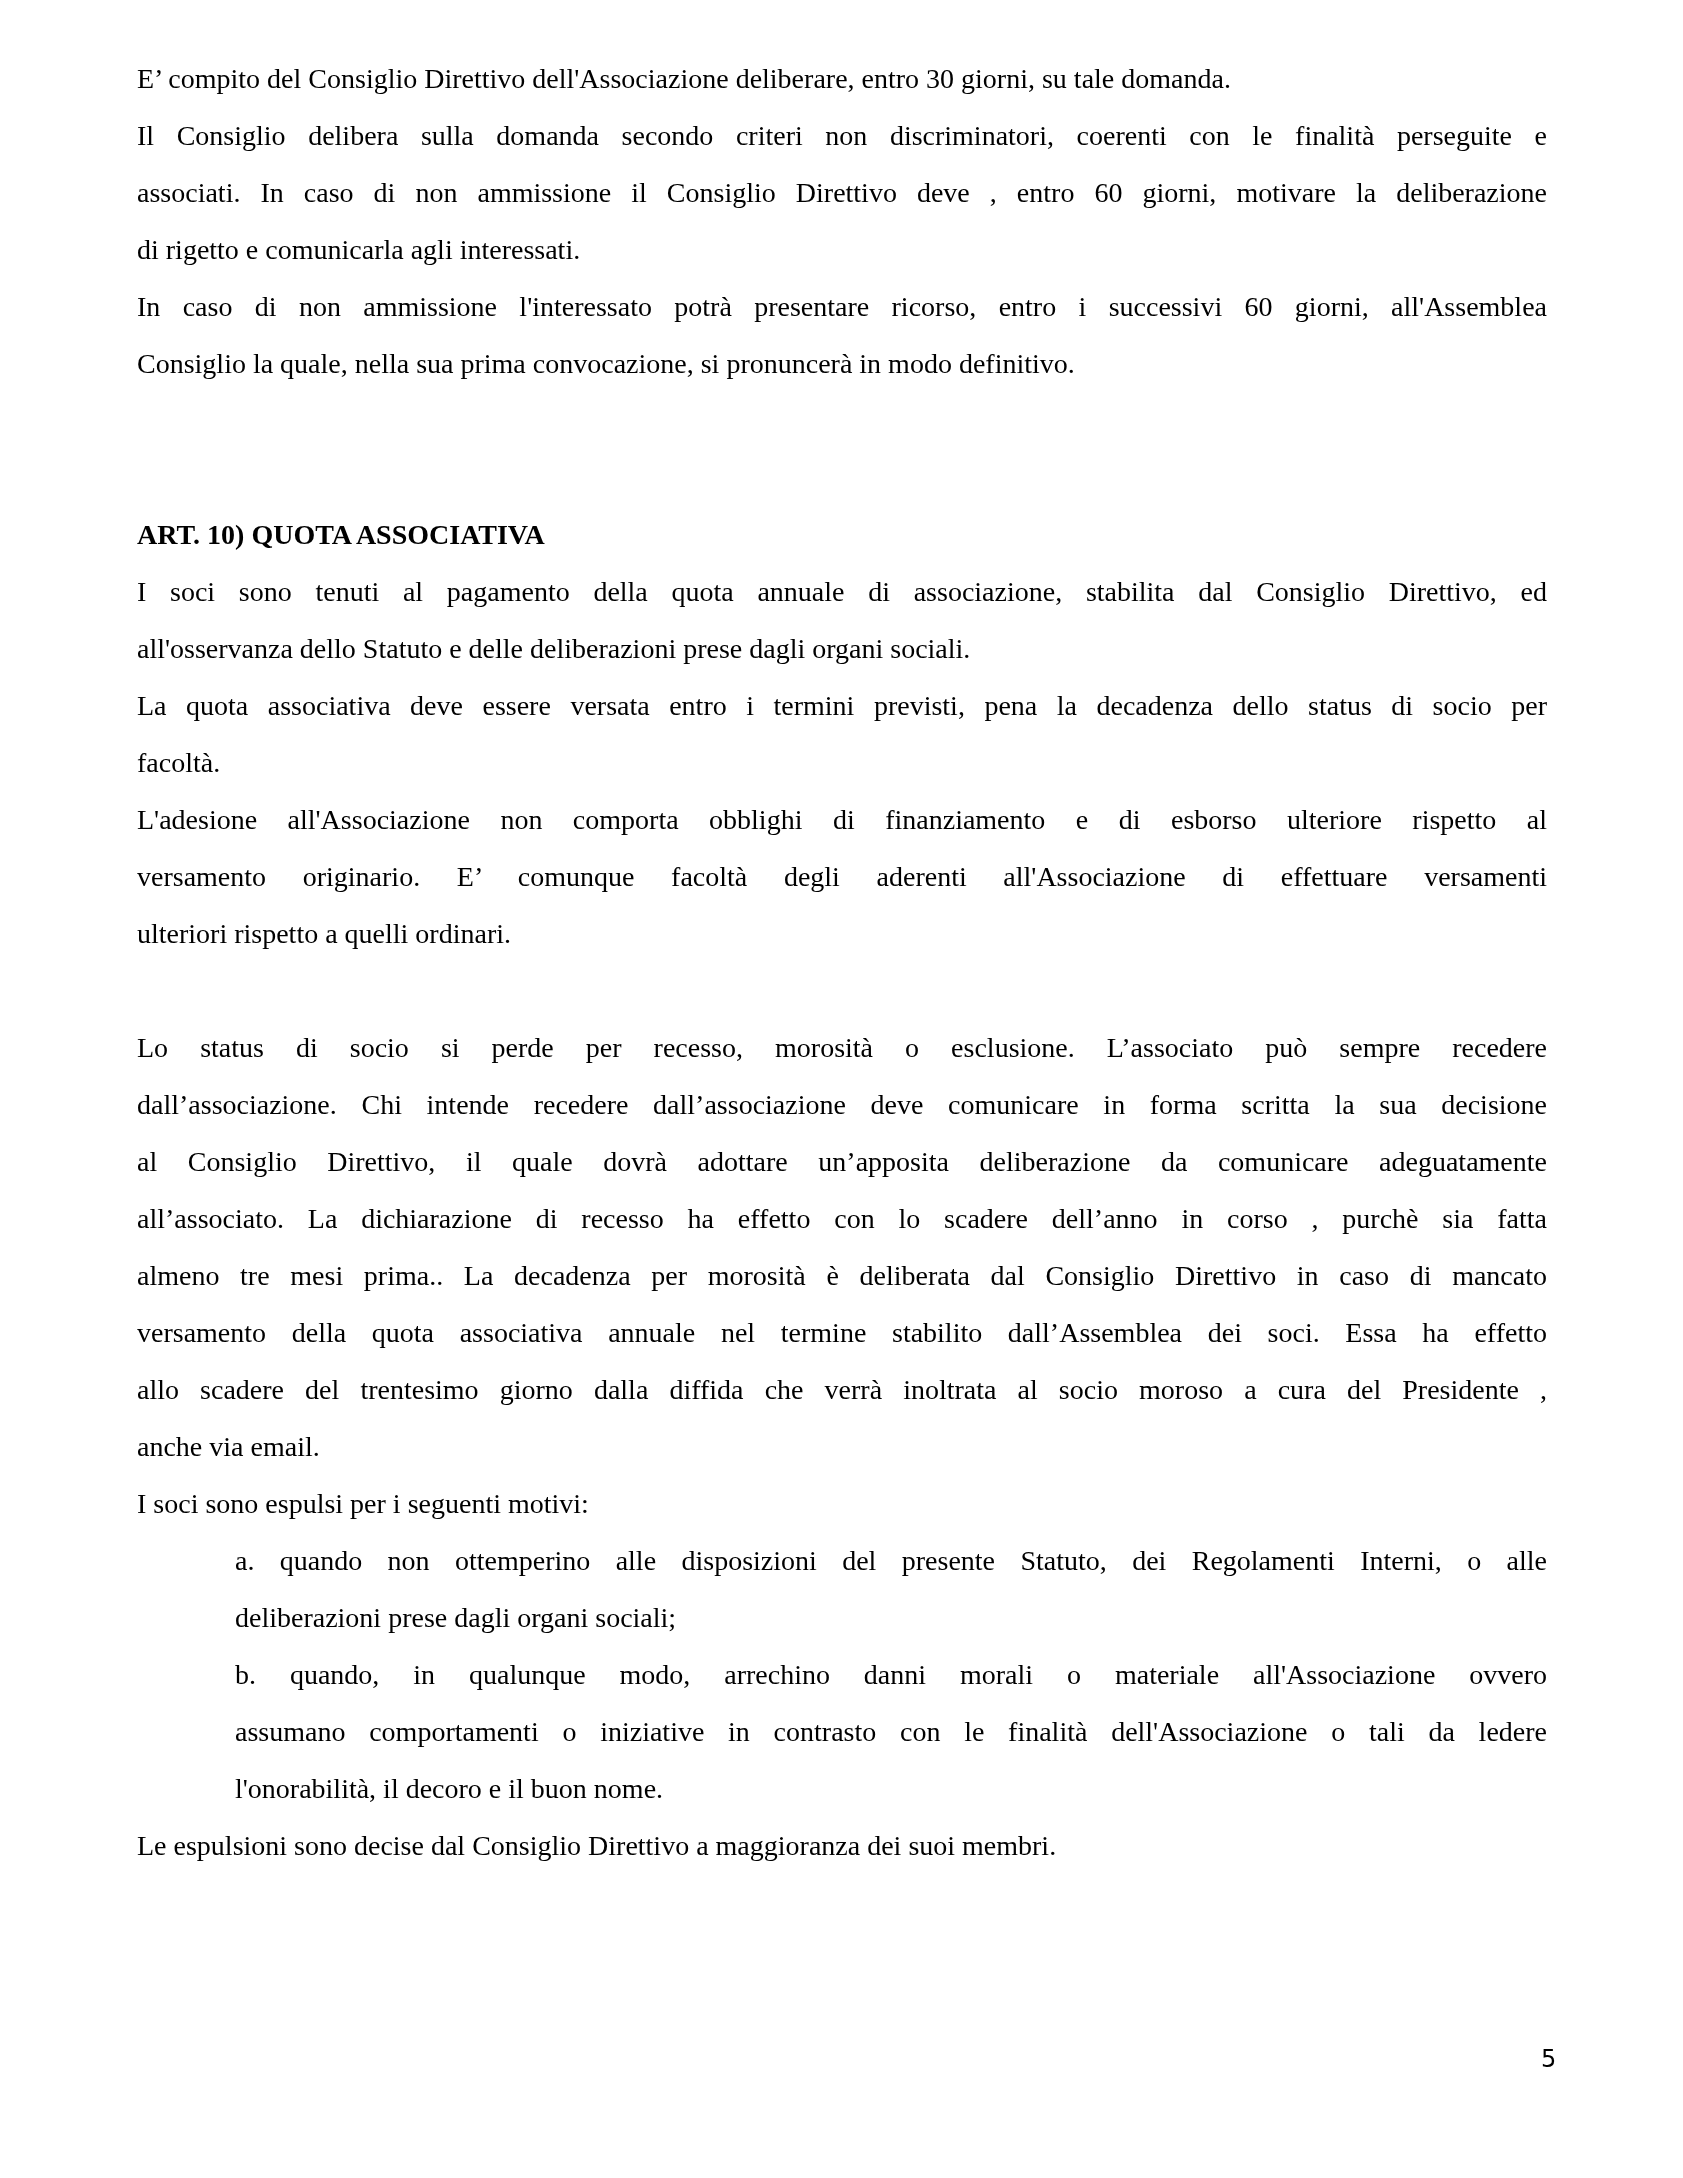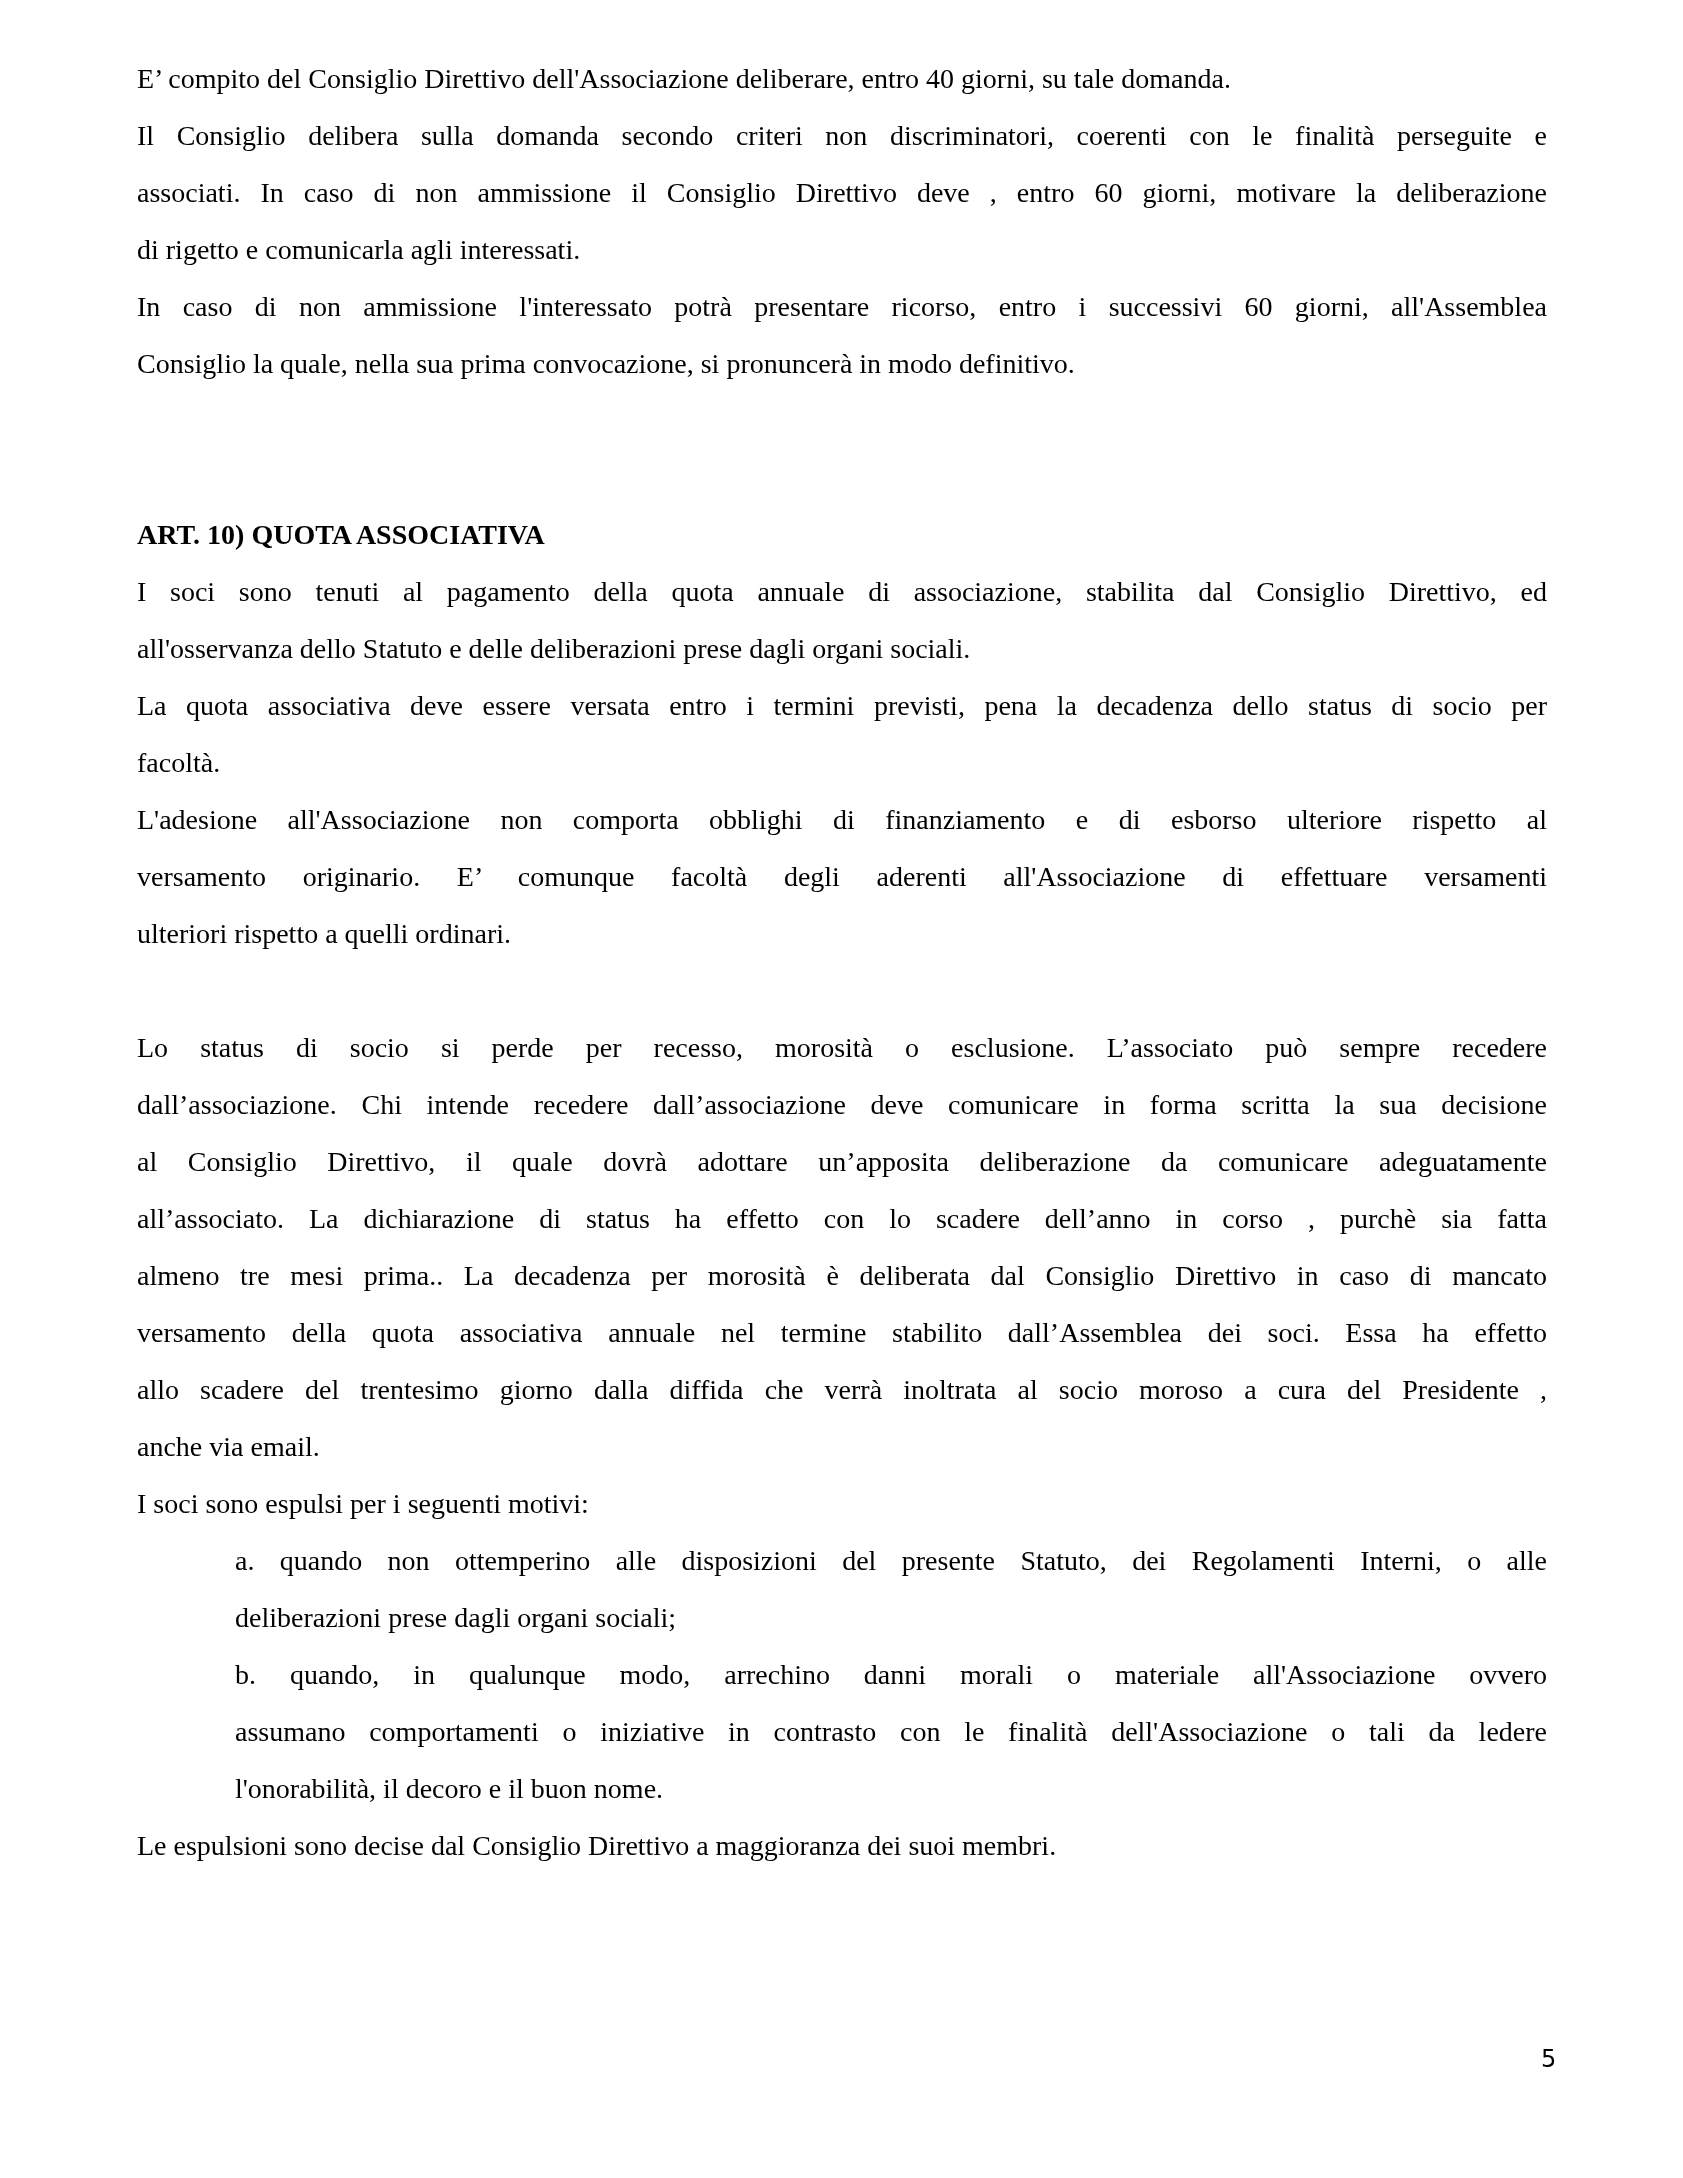--- a/index.html
+++ b/index.html
@@ -24,21 +24,21 @@
     font-family: "DejaVu Sans", sans-serif; font-size: 24px; color: #000;
   }
 </style>
 </head>
 <body>
 
 <div class="page">
   <div class="content">
 
     <div>
-      <span class="line">E’ compito del Consiglio Direttivo dell'Associazione deliberare, entro 40 giorni, su tale domanda.</span>
+      <span class="line">E’ compito del Consiglio Direttivo dell'Associazione deliberare, entro 30 giorni, su tale domanda.</span>
       <span class="line j">Il Consiglio delibera sulla domanda secondo criteri non discriminatori, coerenti con le finalità perseguite e</span>
       <span class="line j">associati. In caso di non ammissione il Consiglio Direttivo deve , entro 60 giorni, motivare la deliberazione</span>
       <span class="line">di rigetto e comunicarla agli interessati.</span>
       <span class="line j">In caso di non ammissione l'interessato potrà presentare ricorso, entro i successivi 60 giorni, all'Assemblea</span>
       <span class="line">Consiglio la quale, nella sua prima convocazione, si pronuncerà in modo definitivo.</span>
     </div>
 
     <span class="blank"></span>
     <span class="blank"></span>
 
@@ -52,21 +52,21 @@
       <span class="line j">versamento originario. E’ comunque facoltà degli aderenti all'Associazione di effettuare versamenti</span>
       <span class="line">ulteriori rispetto a quelli ordinari.</span>
     </div>
 
     <span class="blank"></span>
 
     <div>
       <span class="line j">Lo status di socio si perde per recesso, morosità o esclusione. L’associato può sempre recedere</span>
       <span class="line j">dall’associazione. Chi intende recedere dall’associazione deve comunicare in forma scritta la sua decisione</span>
       <span class="line j">al Consiglio Direttivo, il quale dovrà adottare un’apposita deliberazione da comunicare adeguatamente</span>
-      <span class="line j">all’associato. La dichiarazione di status ha effetto con lo scadere dell’anno in corso , purchè sia fatta</span>
+      <span class="line j">all’associato. La dichiarazione di recesso ha effetto con lo scadere dell’anno in corso , purchè sia fatta</span>
       <span class="line j">almeno tre mesi prima.. La decadenza per morosità è deliberata dal Consiglio Direttivo in caso di mancato</span>
       <span class="line j">versamento della quota associativa annuale nel termine stabilito dall’Assemblea dei soci. Essa ha effetto</span>
       <span class="line j">allo scadere del trentesimo giorno dalla diffida che verrà inoltrata al socio moroso a cura del Presidente ,</span>
       <span class="line">anche via email.</span>
       <span class="line">I soci sono espulsi per i seguenti motivi:</span>
 
       <div class="indent">
         <div>
           <span class="line j">a. quando non ottemperino alle disposizioni del presente Statuto, dei Regolamenti Interni, o alle</span>
           <span class="line">deliberazioni prese dagli organi sociali;</span>

